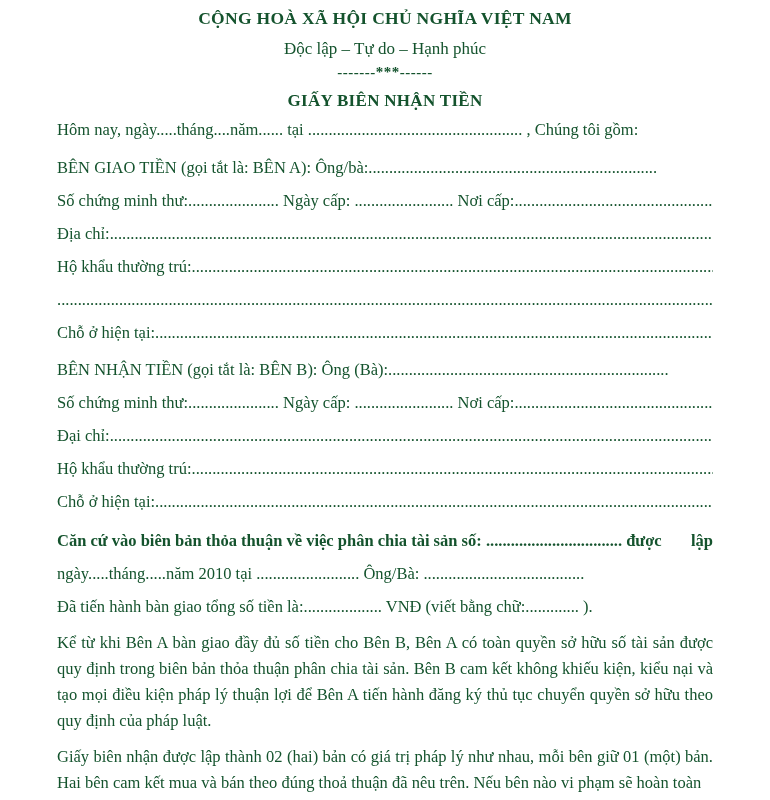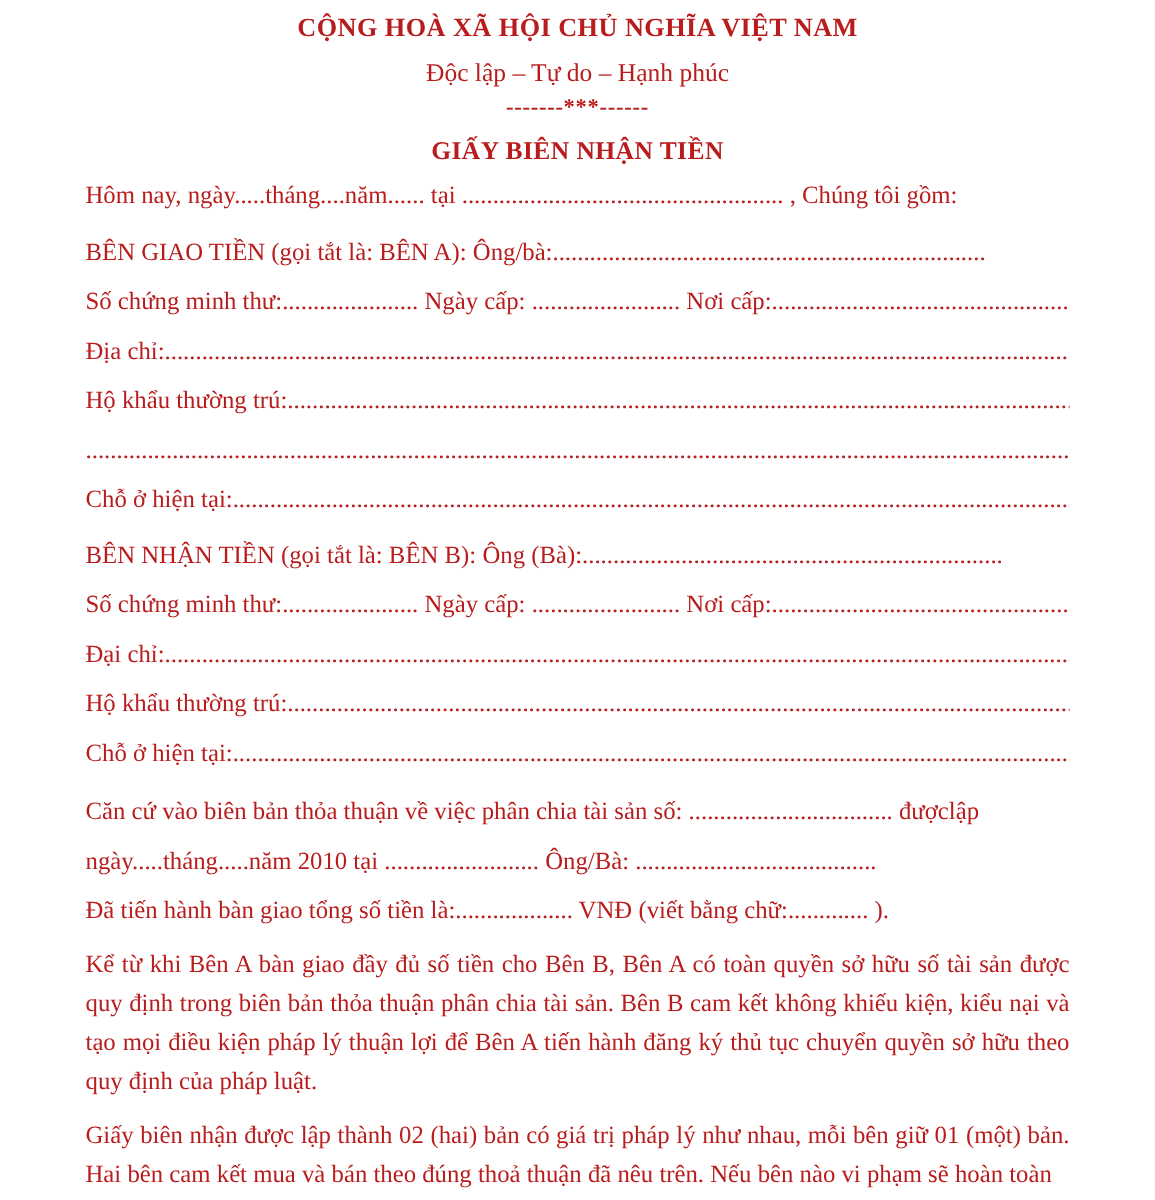--- a/index.html
+++ b/index.html
@@ -8,21 +8,21 @@
     background: #ffffff;
   }
   .page {
     position: relative;
     width: 770px;
     height: 800px;
     box-sizing: border-box;
     padding: 6px 57px 0 57px;
     overflow: hidden;
     background: #ffffff;
-    color: #b91c1c;
+    color: #14532d;
     font-family: "Liberation Serif", "DejaVu Serif", serif;
   }
   .center { text-align: center; }
   .national-title {
     font-size: 17.5px;
     font-weight: bold;
     line-height: 24px;
     letter-spacing: 0.3px;
   }
   .motto {
@@ -50,20 +50,22 @@
     line-height: 33px;
     white-space: nowrap;
     overflow: hidden;
   }
   .mt5 { margin-top: 5px; }
   .mt4 { margin-top: 4px; }
   .bold { font-weight: normal; }
   .basis { margin-top: 6px; }
   .basis-line1 {
     display: flex;
+    justify-content: space-between;
+    font-weight: bold;
   }
   .basis-line1 .fill { overflow: hidden; white-space: nowrap; }
   .para {
     font-size: 16.5px;
     line-height: 26px;
     text-align: justify;
     margin: 7px 0 0 0;
   }
   .para.p2 { margin-top: 10px; }
 </style>

